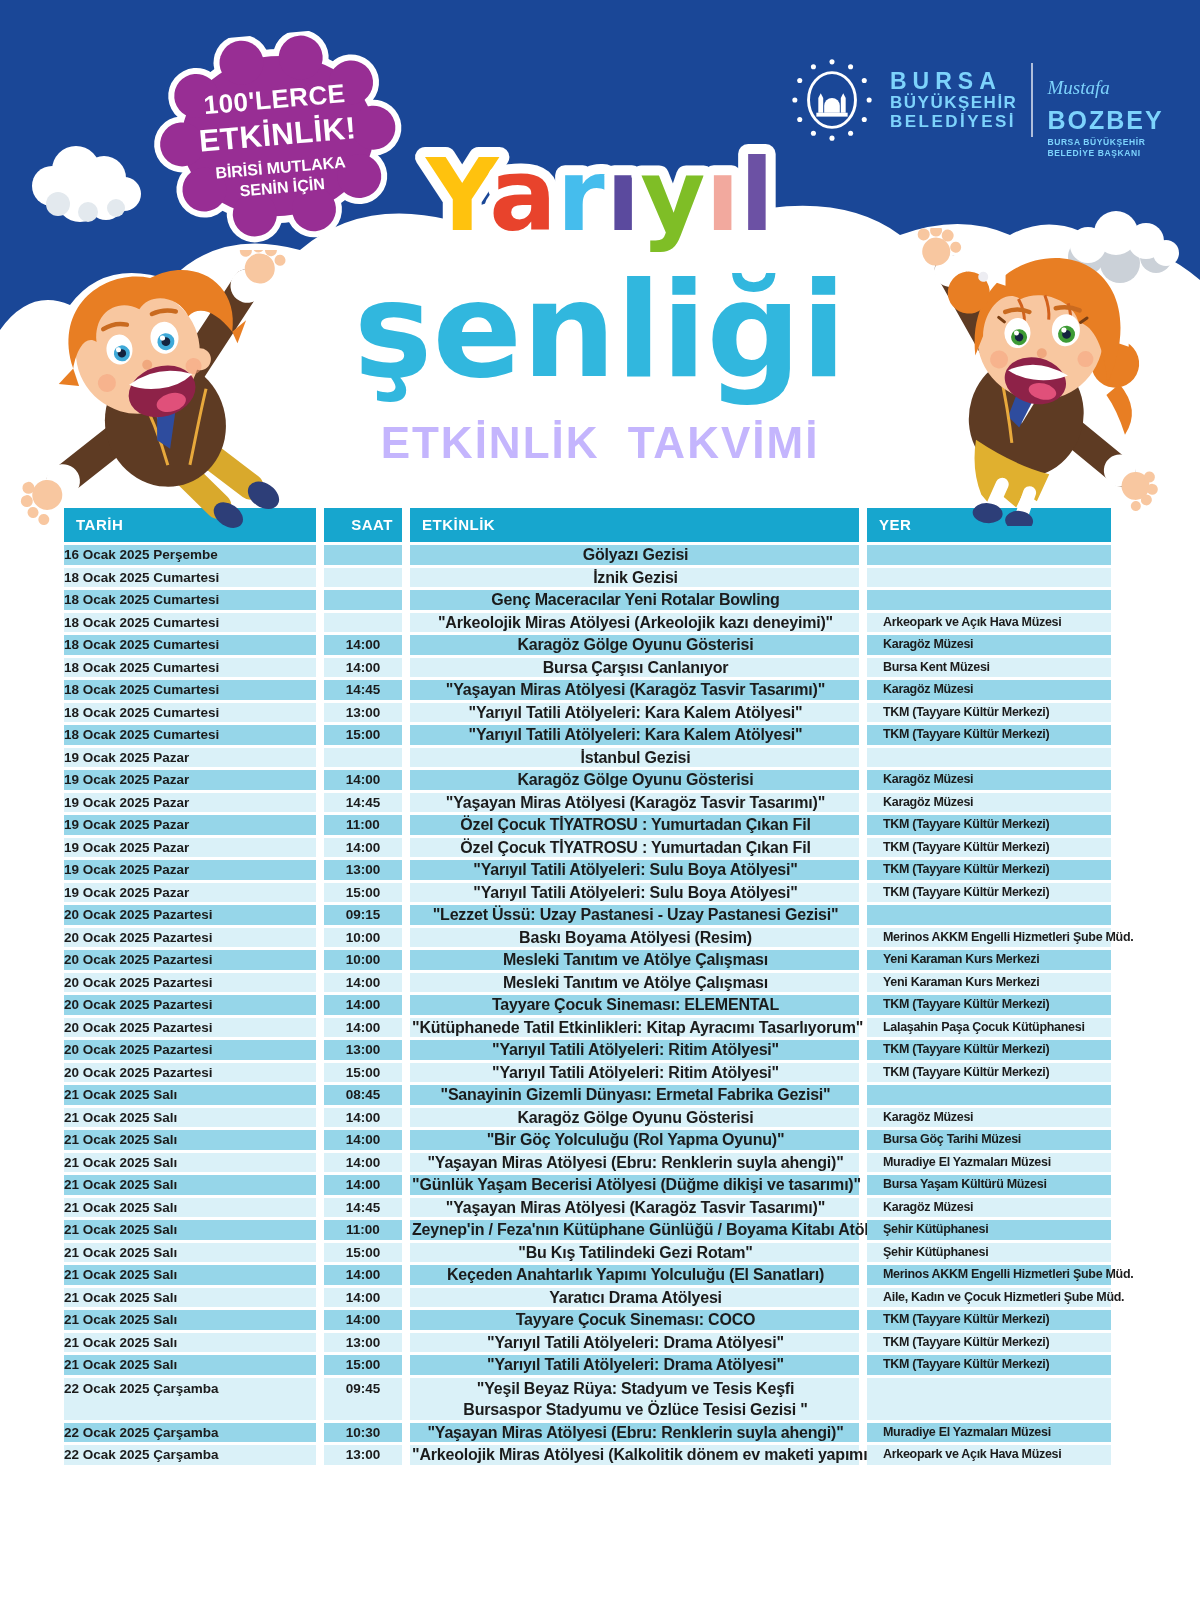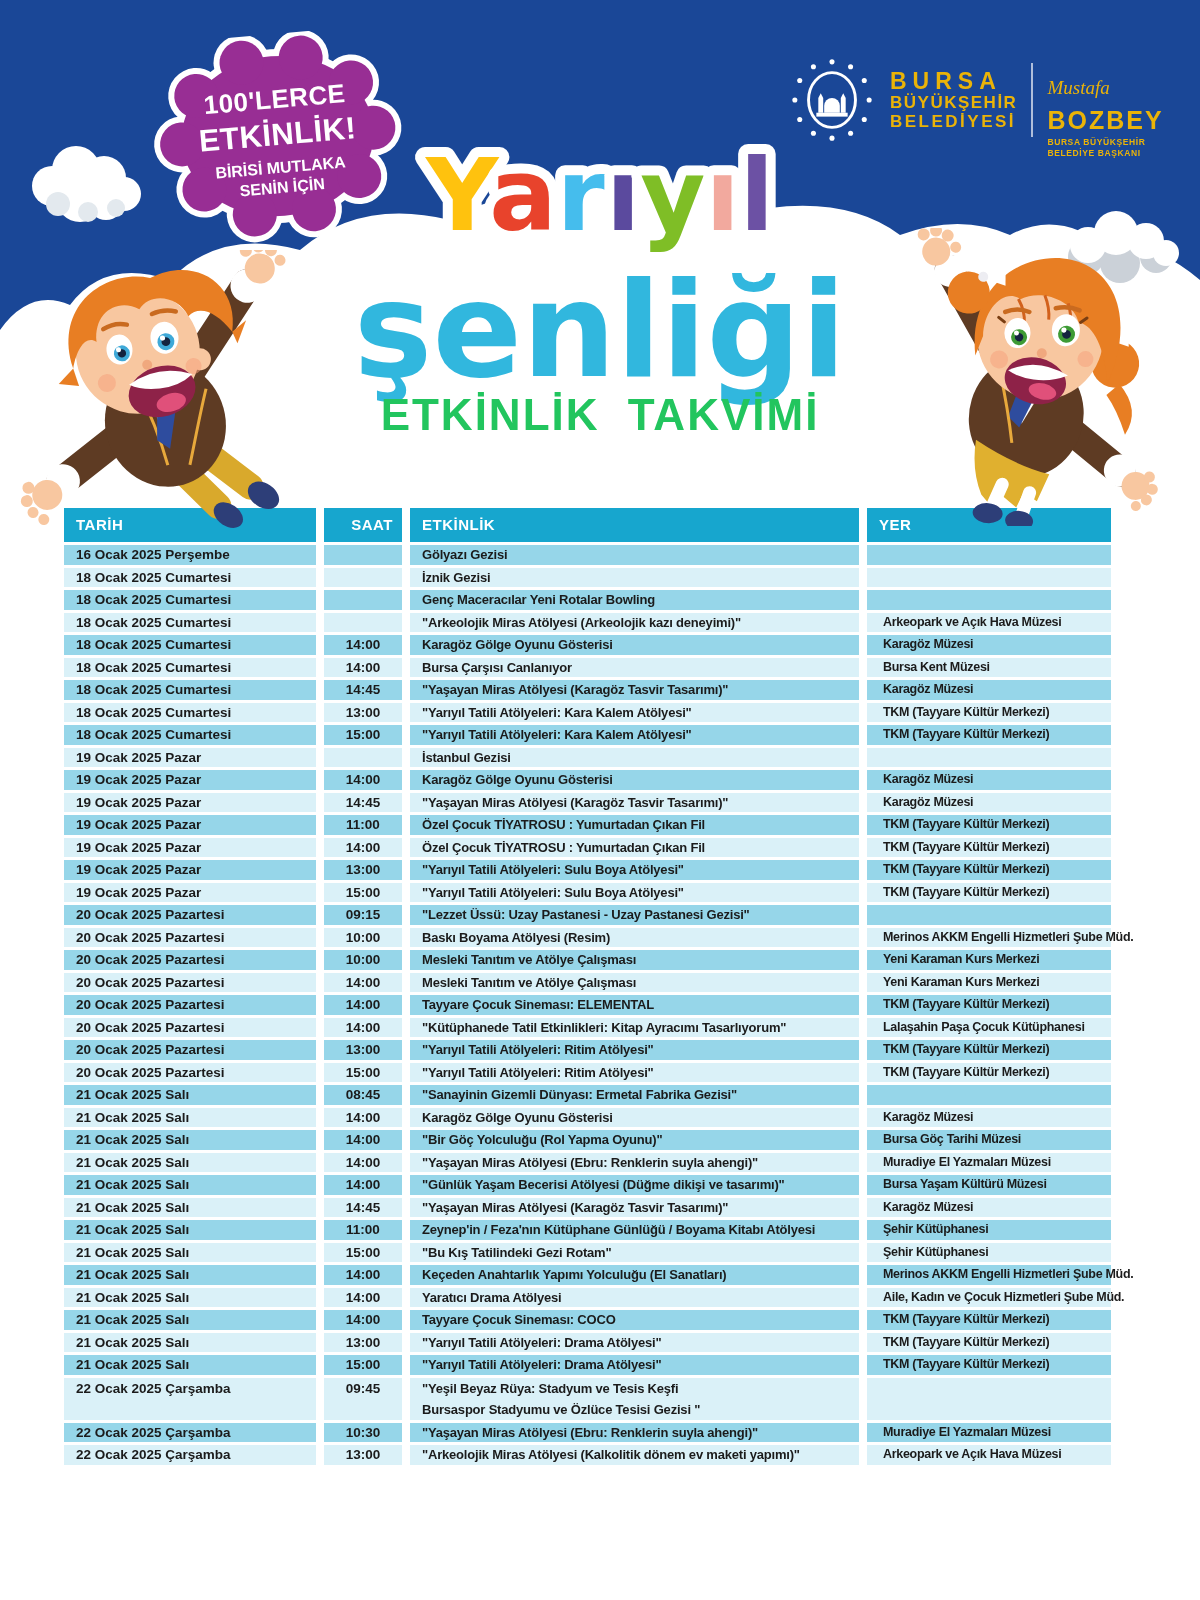--- a/index.html
+++ b/index.html
@@ -16,53 +16,53 @@
   
   .badge{position:absolute;left:148px;top:34px;width:260px;height:210px;transform:rotate(-5deg);}
   .badge svg{position:absolute;inset:0;}
   .badge-text{position:absolute;inset:0;display:flex;flex-direction:column;align-items:center;justify-content:center;
     color:#fff;text-align:center;padding-top:2px;}
   .badge-l1{font-size:26px;font-weight:bold;letter-spacing:.5px;}
   .badge-l2{font-size:31px;font-weight:bold;letter-spacing:.5px;margin-top:2px;}
   .badge-l3{font-size:16px;font-weight:bold;margin-top:6px;}
   .badge-l4{font-size:16px;font-weight:bold;margin-top:2px;}
   
-  .logo-block{position:absolute;left:788px;top:42px;display:flex;align-items:center;gap:14px;color:#eab308;}
+  .logo-block{position:absolute;left:788px;top:42px;display:flex;align-items:center;gap:14px;color:#7dd3fc;}
   .logo-name{font-weight:bold;line-height:1.08;}
   .logo-name .ln1{font-size:23px;letter-spacing:6px;}
   .logo-name .ln2{font-size:17px;letter-spacing:1.5px;}
   .logo-name .ln3{font-size:17px;letter-spacing:2.5px;}
   .logo-divider{width:2px;height:74px;background:rgba(255,255,255,.65);}
   .mayor{line-height:1.05;}
   .mayor-first{font-family:"Liberation Serif", serif;font-style:italic;font-size:19px;margin-top:36px;}
   .mayor-last{font-size:25px;font-weight:bold;letter-spacing:2px;margin-top:9px;}
   .mayor-title{font-size:8.5px;font-weight:bold;letter-spacing:.6px;margin-top:4px;line-height:1.25;}
   
   .title-svg{position:absolute;left:50%;top:128px;transform:translateX(-50%);width:660px;height:295px;}
   .title-svg text{font-family:"DejaVu Sans", sans-serif;font-weight:bold;text-anchor:middle;
     paint-order:stroke;stroke:#ffffff;stroke-linejoin:round;stroke-linecap:round;}
   #title-word1{font-size:100px;stroke-width:20px;}
   #title-word2{font-size:132px;stroke-width:22px;}
   .kid{position:absolute;}
   .kid-boy{left:10px;top:250px;width:330px;height:285px;}
   .kid-girl{left:862px;top:228px;width:330px;height:298px;}
-  .subtitle{position:absolute;left:0;right:0;top:390px;text-align:center;
-    color:#22c55e;font-size:44px;font-weight:bold;letter-spacing:2px;word-spacing:14px;}
+  .subtitle{position:absolute;left:0;right:0;top:418px;text-align:center;
+    color:#c4b5fd;font-size:44px;font-weight:bold;letter-spacing:2px;word-spacing:14px;}
   
   .table-wrap{width:1181px;margin:38px 0 0 64px;}
   .t-head,.t-row{display:grid;grid-template-columns:252px 78px 449px 244px;column-gap:8px;margin-bottom:3px;}
   .t-head>div{background:#17A6CE;color:#fff;font-size:15px;font-weight:bold;height:34px;line-height:34px;
     padding-left:12px;letter-spacing:.5px;}
   .t-head>.hc1{padding-left:18px;text-align:center;}
   .t-row>div{height:19.5px;line-height:19.5px;font-weight:bold;color:#1B1B1B;white-space:nowrap;}
   .t-row.dark>div{background:#96D6E9;}
   .t-row.light>div{background:#DAF1F8;}
-  .t-row .c0{font-size:13.5px;padding-left:12px;}
+  .t-row .c0{font-size:13.5px;}
   .t-row .c1{font-size:13.5px;text-align:center;}
-  .t-row .c2{font-size:13px;padding-left:12px;letter-spacing:-.2px;}
+  .t-row .c2{font-size:16px;padding-left:2px;letter-spacing:-.2px;text-align:center;}
   .t-row .c3{font-size:12.5px;padding-left:16px;letter-spacing:-.3px;}
   .t-row.tall>div{height:42px;line-height:21px;}
   .t-row.tall .c2 div{line-height:21px;}
 </style>
 </head>
 <body>
 
 <div class="hero">
 
   <svg class="cloud-skyline" viewBox="0 0 1200 330" aria-hidden="true">

